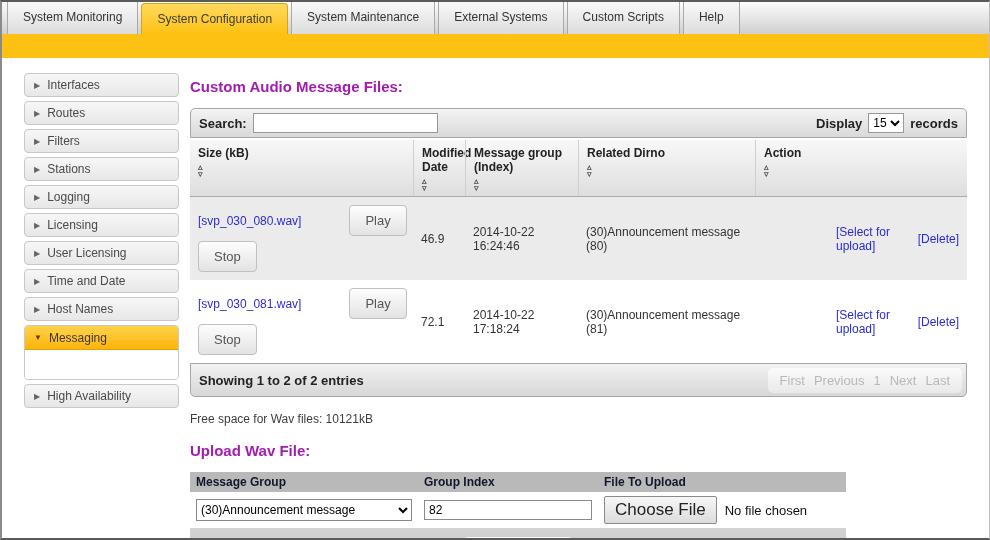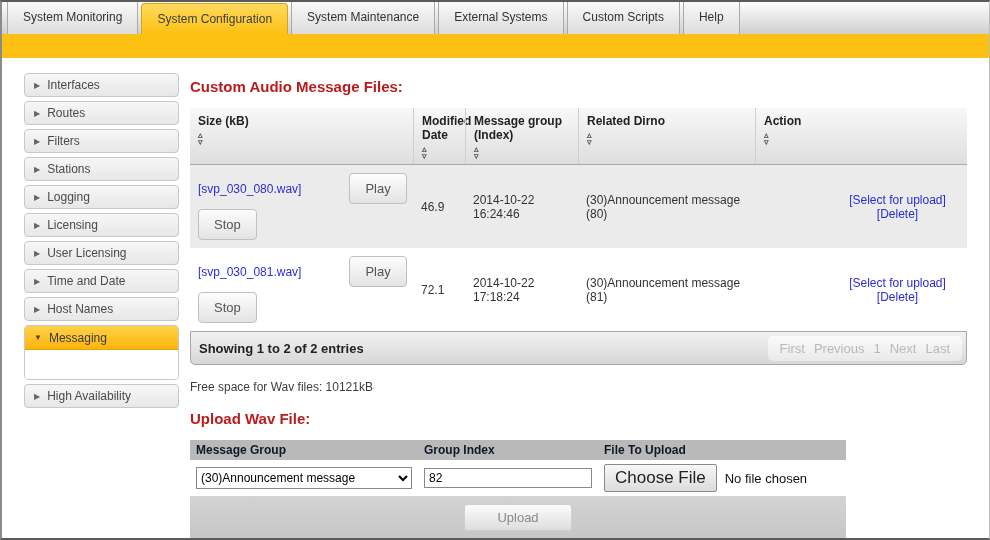--- a/index.html
+++ b/index.html
@@ -46,21 +46,21 @@
   .side-group .side-head {
     height: 24px; display: flex; align-items: center; padding-left: 9px;
     font-size: 12px; color: #3a3a3a; cursor: pointer;
     background: linear-gradient(#ffd24a, #fdb40c);
     border-bottom: 1px solid #e0a400;
   }
   .side-group .side-head .tri { font-size: 8px; color: #5a4200; margin-right: 7px; }
   .side-group .side-body { height: 29px; background: #fff; }
 
   .main { flex: 1; margin: 20px 22px 0 11px; }
-  h1.section-title { font-size: 15px; font-weight: bold; color: #b91c1c; margin-bottom: 13px; }
+  h1.section-title { font-size: 15px; font-weight: bold; color: #a21caf; margin-bottom: 13px; }
 
   
   .dt-toolbar {
     height: 30px; display: flex; align-items: center;
     background: linear-gradient(#f4f4f4, #d9d9d9);
     border: 1px solid #a6a6a6; border-radius: 5px 5px 0 0;
     padding: 0 8px; font-size: 13px; color: #222;
   }
   .dt-toolbar .lbl { font-weight: bold; margin-right: 6px; }
   .dt-toolbar input.search {
@@ -90,21 +90,21 @@
   .dt-row .cell { padding: 8px; display: flex; align-items: center; }
   .dt-row .cell.file-cell { display: block; }
   .file-line { display: flex; align-items: center; gap: 48px; }
   a.blue-link { color: #2b2bd5; text-decoration: none; cursor: pointer; }
   .btn {
     display: inline-block; padding: 7px 15px; font-size: 13px; color: #555;
     background: linear-gradient(#fdfdfd, #e3e3e3); border: 1px solid #c0c0c0;
     border-radius: 4px; cursor: pointer; font-family: inherit;
   }
   .btn.stop { margin-top: 5px; }
-  .action-cell { flex-direction: column; align-items: flex-end; justify-content: center; }
+  .action-cell { flex-direction: row; align-items: flex-end; justify-content: center; }
 
   .dt-footer {
     height: 34px; display: flex; align-items: center;
     background: linear-gradient(#f2f2f2, #d7d7d7);
     border: 1px solid #a6a6a6; border-radius: 0 0 5px 5px;
     padding: 0 4px 0 8px; 
   }
   .dt-footer .info { font-size: 13px; font-weight: bold; color: #222; }
   .dt-footer .spacer { flex: 1; }
   .paginate {
@@ -200,20 +200,30 @@
       </div>
       <div class="side-item">
         <span class="tri">▶</span>
         <span>High Availability</span>
       </div>
     </div>
 
     <div class="main">
       <h1 class="section-title">Custom Audio Message Files:</h1>
 
+      <div class="dt-toolbar">
+        <span class="lbl">Search:</span>
+        <input class="search" type="text" style="">
+        <span class="spacer"></span>
+        <span class="lbl-right">Display</span>
+        <select>
+          <option>15</option>
+        </select>
+        <span class="lbl-right">records</span>
+      </div>
 
       <div class="dt-grid dt-head">
         <div class="hcell">
           <div>Size (kB)</div>
           <span class="sort-both">
               <span>▵</span>
               <span>▿</span>
             </span>
         </div>
         <div class="hcell">

